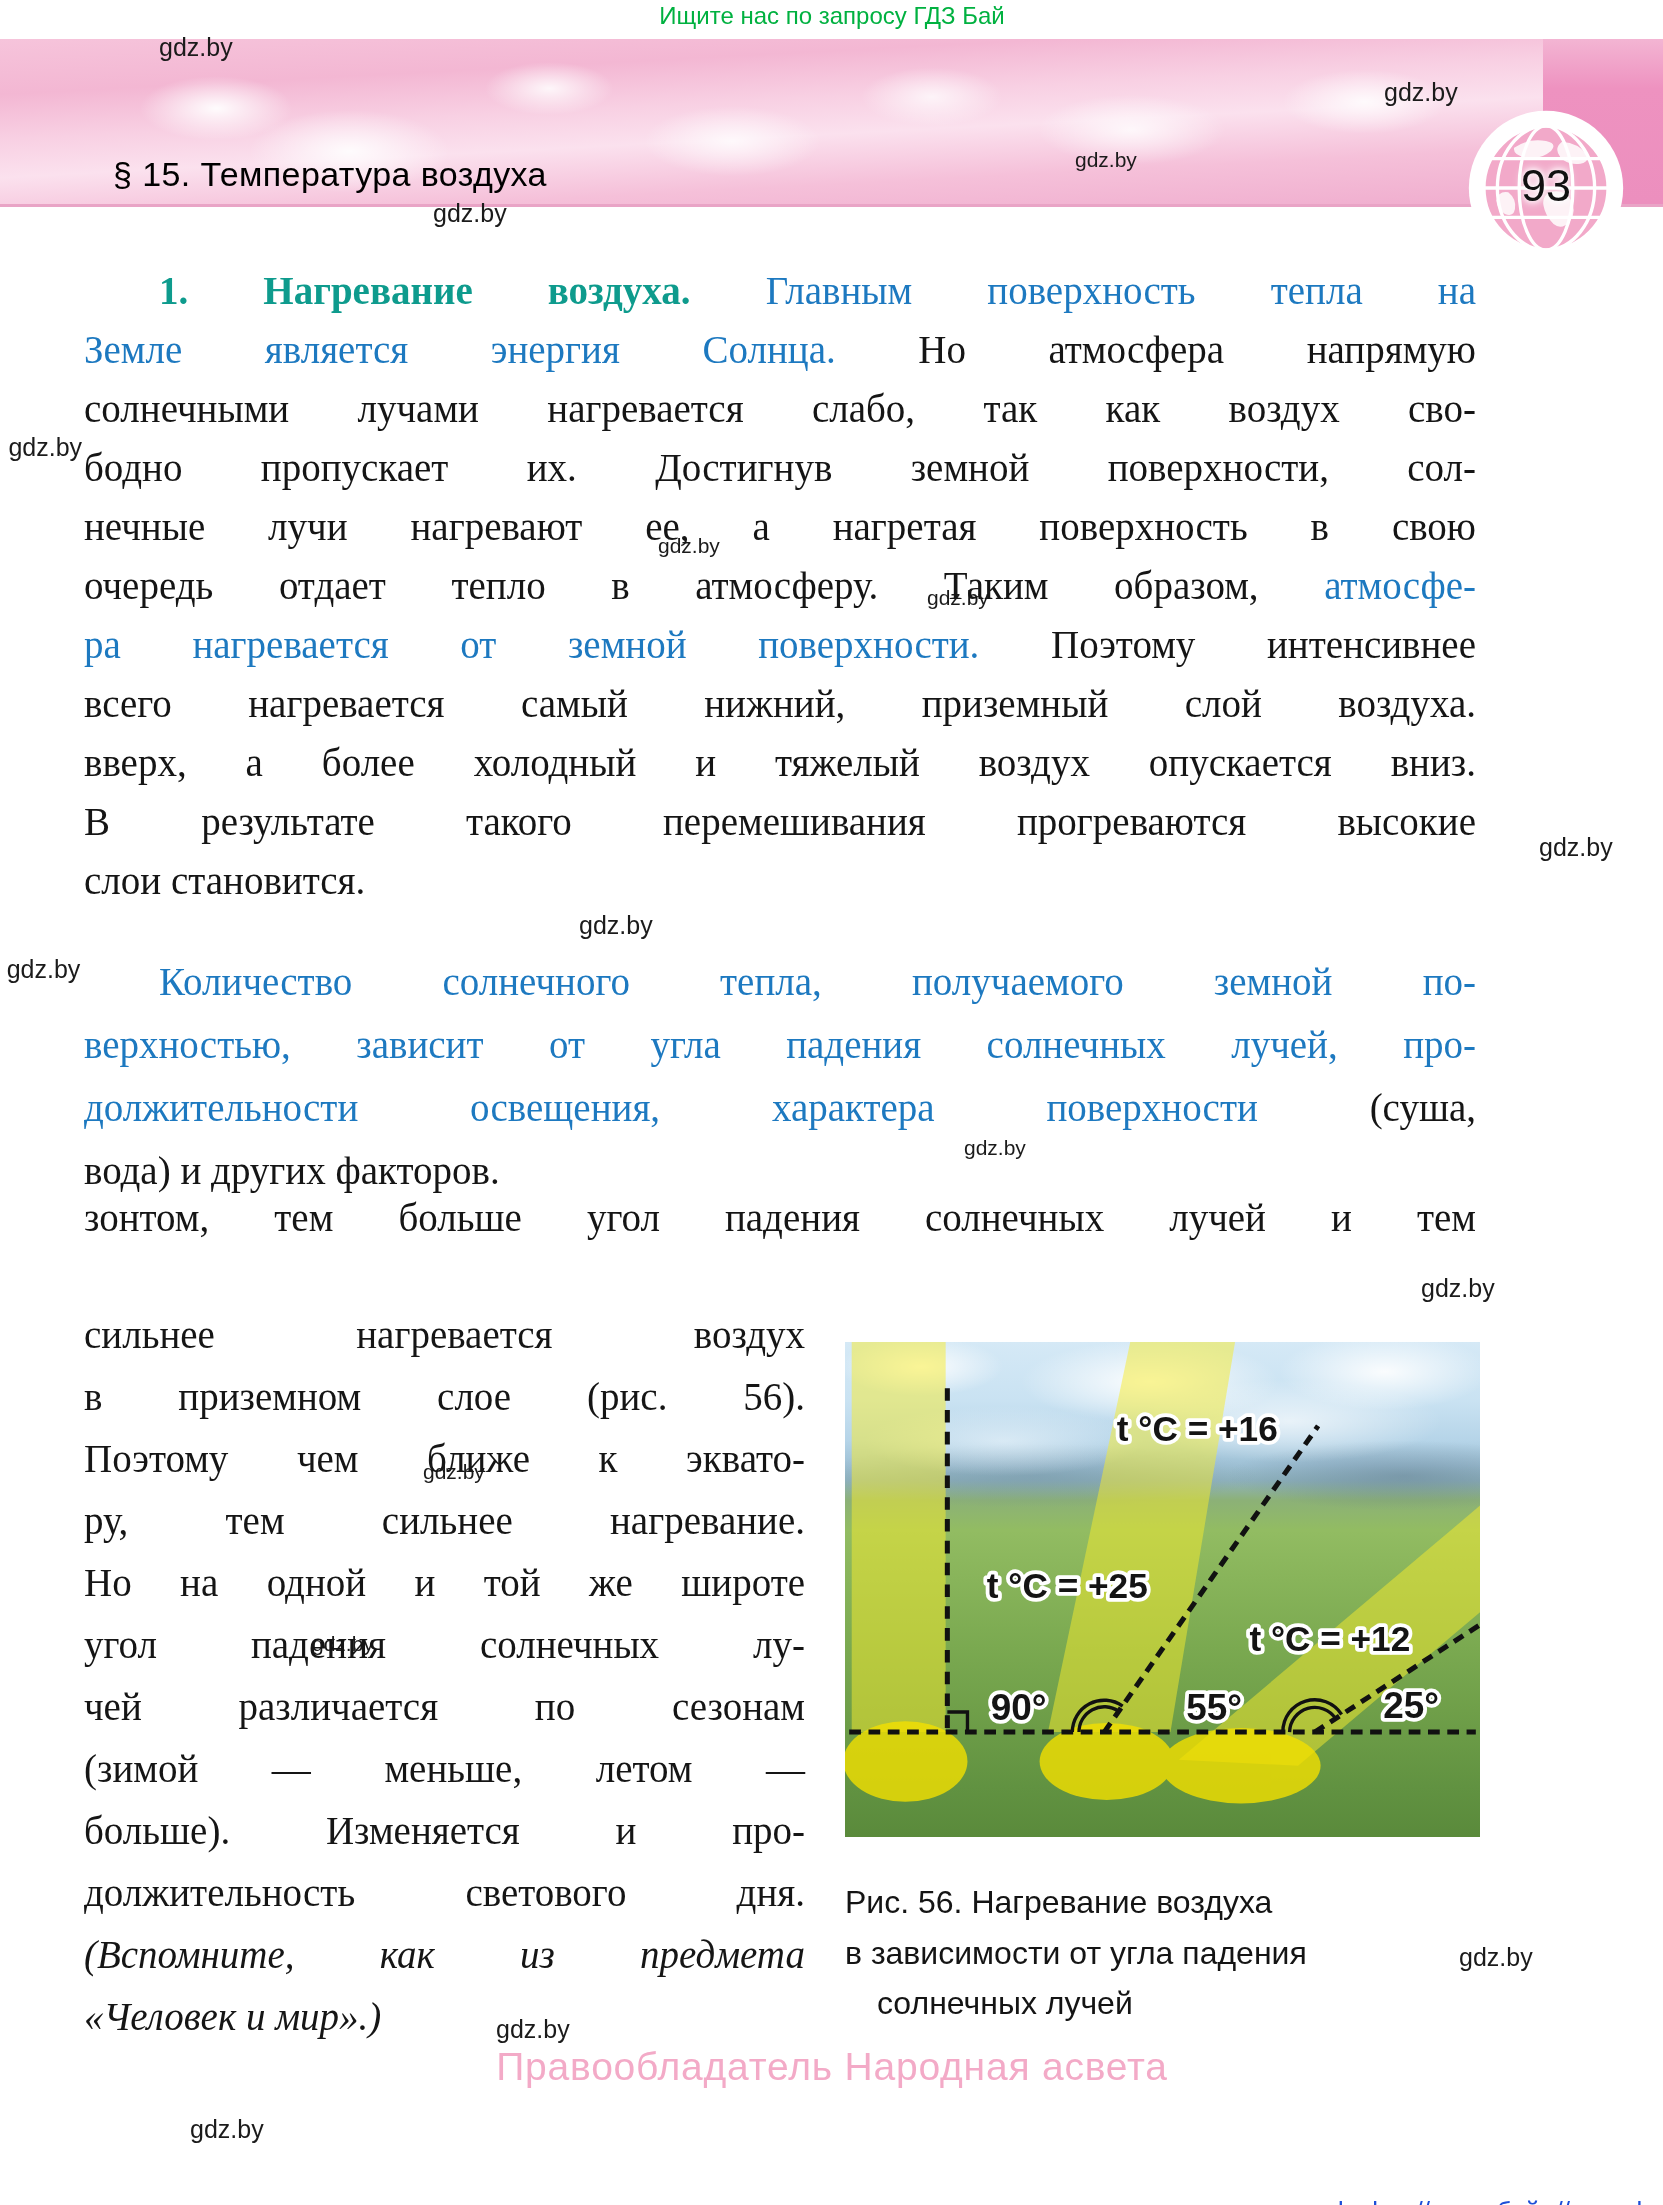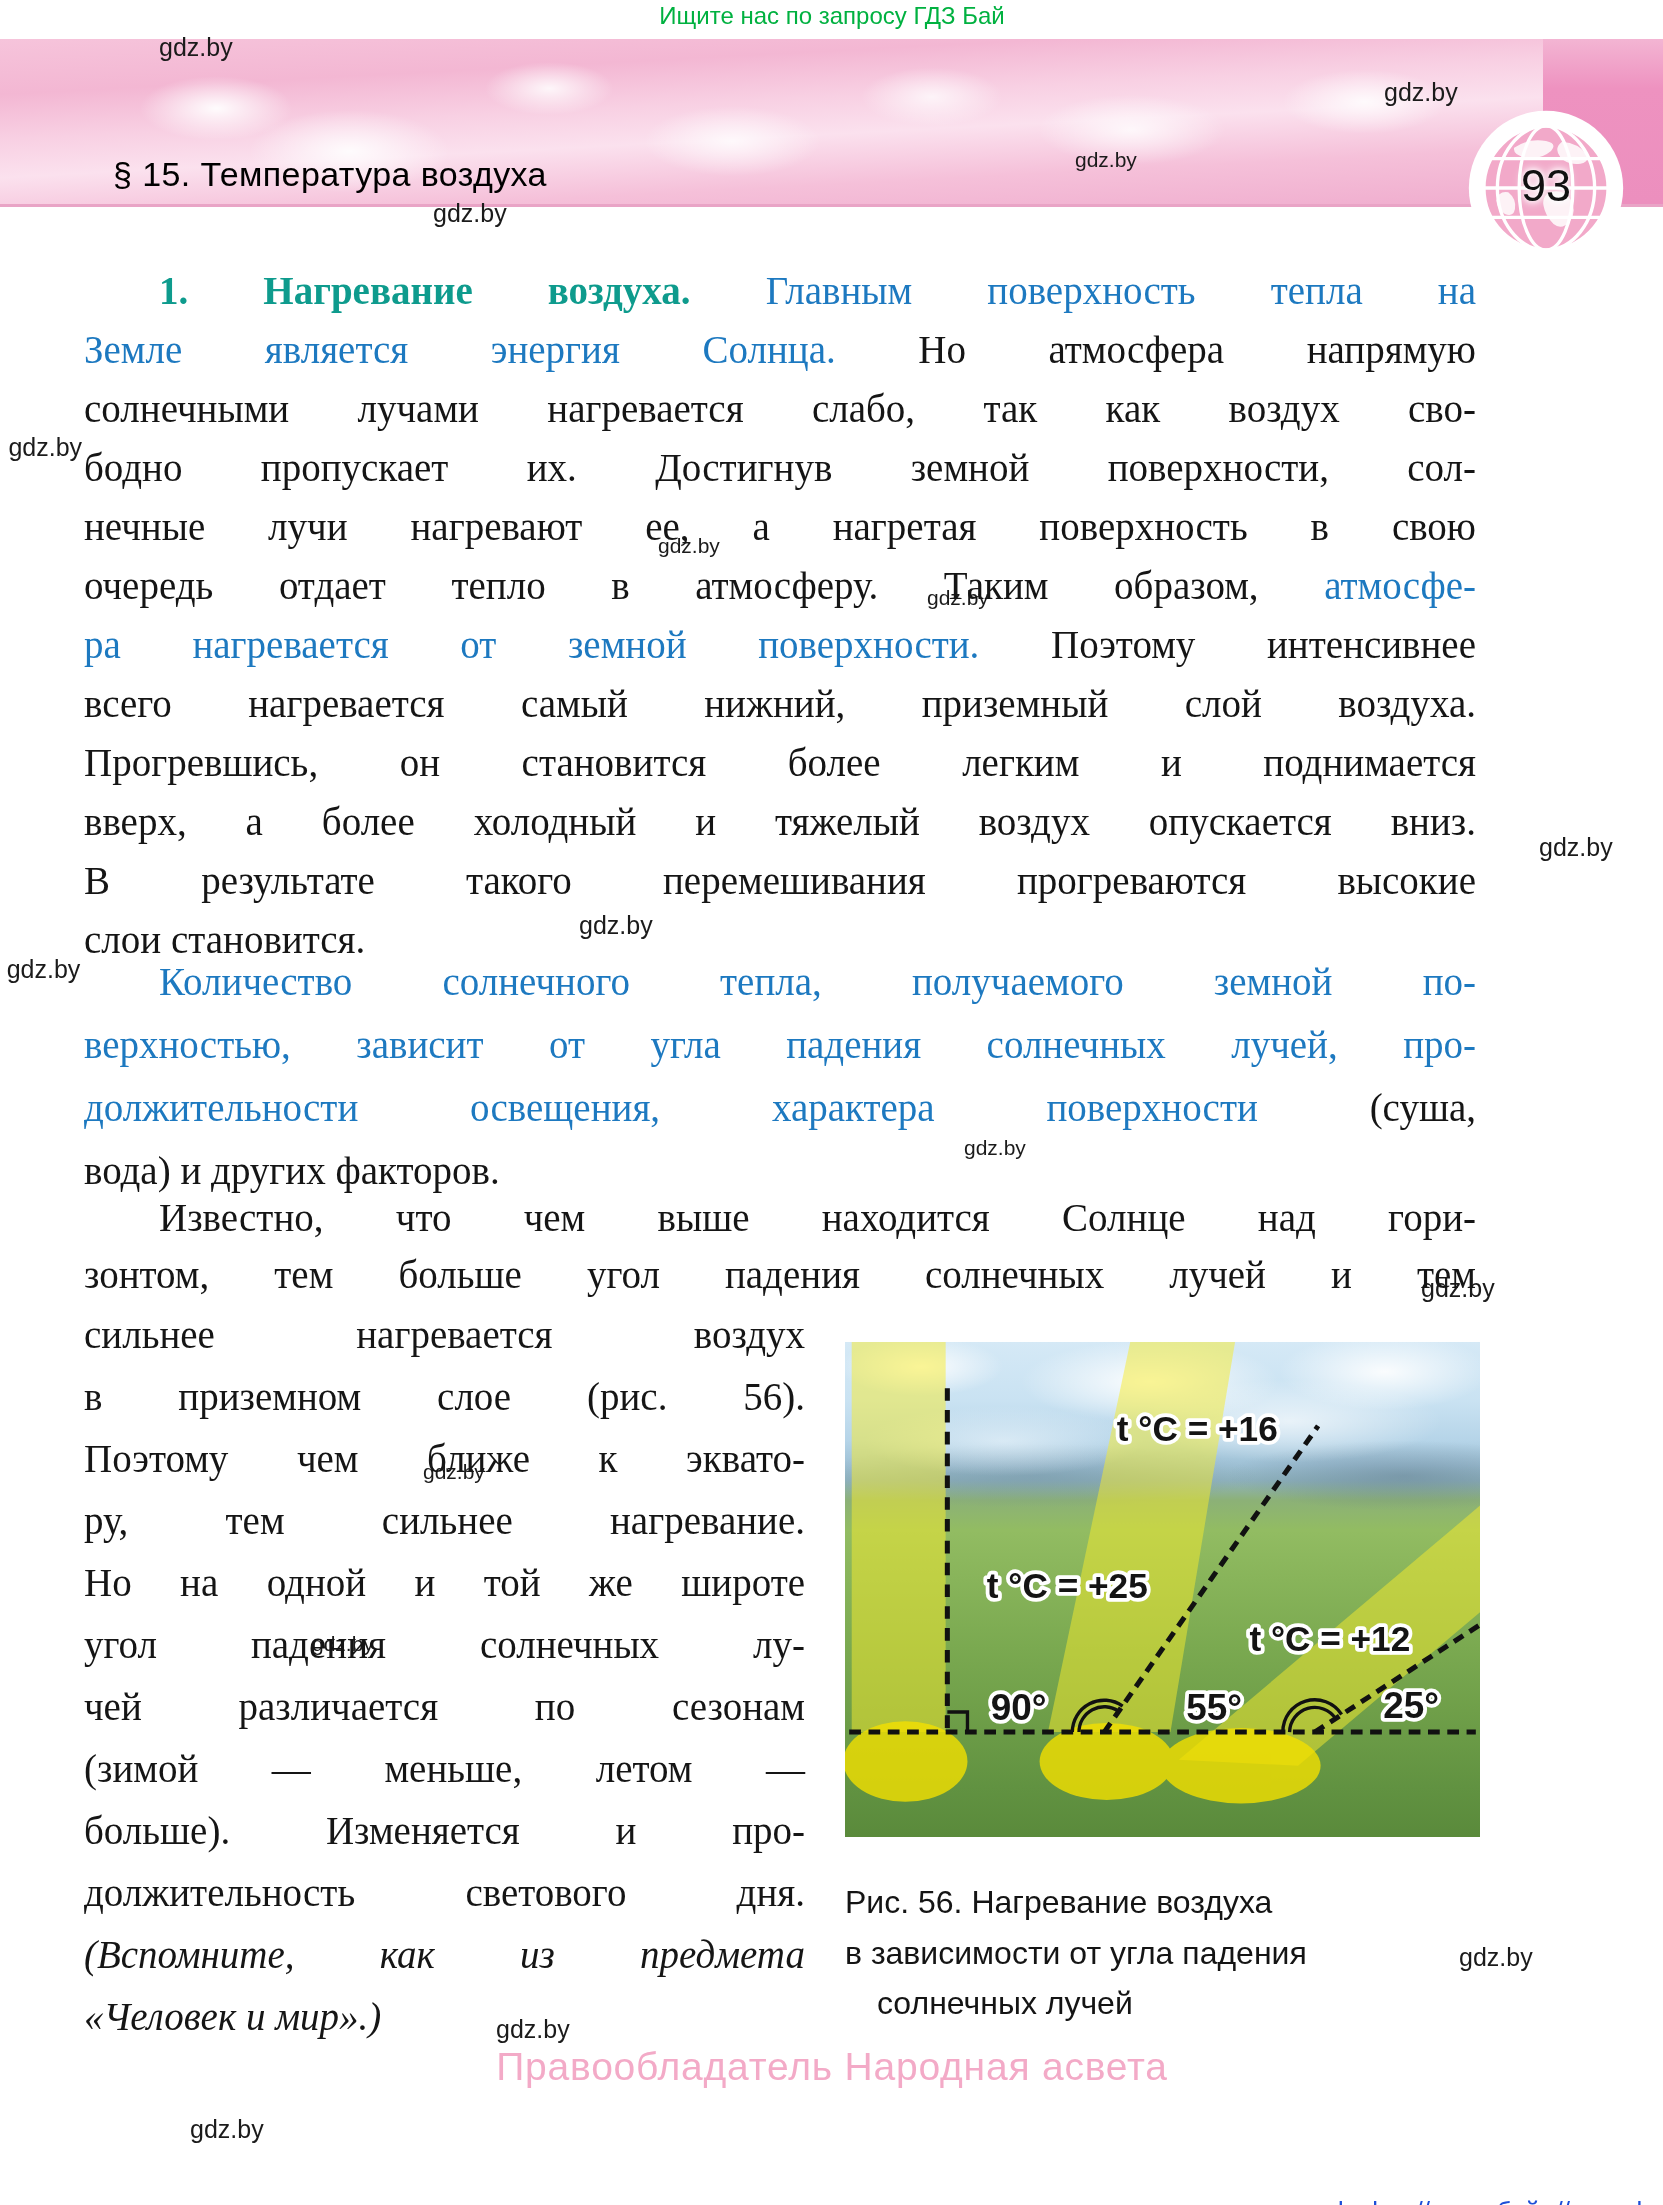--- a/index.html
+++ b/index.html
@@ -126,33 +126,31 @@
   <div>
       <div class="tblock tb1">
         <div class="line ind"><span class="teal">1. Нагревание воздуха. </span><span class="blue">Главным поверхность тепла на</span></div>
         <div class="line"><span class="blue">Земле является энергия Солнца.</span><span> Но атмосфера напрямую</span></div>
         <div class="line"><span>солнечными лучами нагревается слабо, так как воздух сво-</span></div>
         <div class="line"><span>бодно пропускает их. Достигнув земной поверхности, сол-</span></div>
         <div class="line"><span>нечные лучи нагревают ее, а нагретая поверхность в свою</span></div>
         <div class="line"><span>очередь отдает тепло в атмосферу. Таким образом, </span><span class="blue">атмосфе-</span></div>
         <div class="line"><span class="blue">ра нагревается от земной поверхности.</span><span> Поэтому интенсивнее</span></div>
         <div class="line"><span>всего нагревается самый нижний, приземный слой воздуха.</span></div>
-        <div class="line"><span>Прогревшись, он становится более легким и поднимается</span></div>
         <div class="line"><span>вверх, а более холодный и тяжелый воздух опускается вниз.</span></div>
         <div class="line"><span>В результате такого перемешивания прогреваются высокие</span></div>
         <div class="line last"><span>слои становится.</span></div>
       </div>
       <div class="tblock tb2">
         <div class="line ind"><span class="blue">Количество солнечного тепла, получаемого земной по-</span></div>
         <div class="line"><span class="blue">верхностью, зависит от угла падения солнечных лучей, про-</span></div>
         <div class="line"><span class="blue">должительности освещения, характера поверхности</span><span> (суша,</span></div>
         <div class="line last"><span>вода) и других факторов.</span></div>
       </div>
       <div class="tblock tb3">
-        <div class="line ind"><span>Известно, что чем выше находится Солнце над гори-</span></div>
         <div class="line"><span>зонтом, тем больше угол падения солнечных лучей и тем</span></div>
       </div>
       <div class="tblock tb4">
         <div class="line"><span>сильнее нагревается воздух</span></div>
         <div class="line"><span>в приземном слое (рис. 56).</span></div>
         <div class="line"><span>Поэтому чем ближе к эквато-</span></div>
         <div class="line"><span>ру, тем сильнее нагревание.</span></div>
         <div class="line"><span>Но на одной и той же широте</span></div>
         <div class="line"><span>угол падения солнечных лу-</span></div>
         <div class="line"><span>чей различается по сезонам</span></div>

